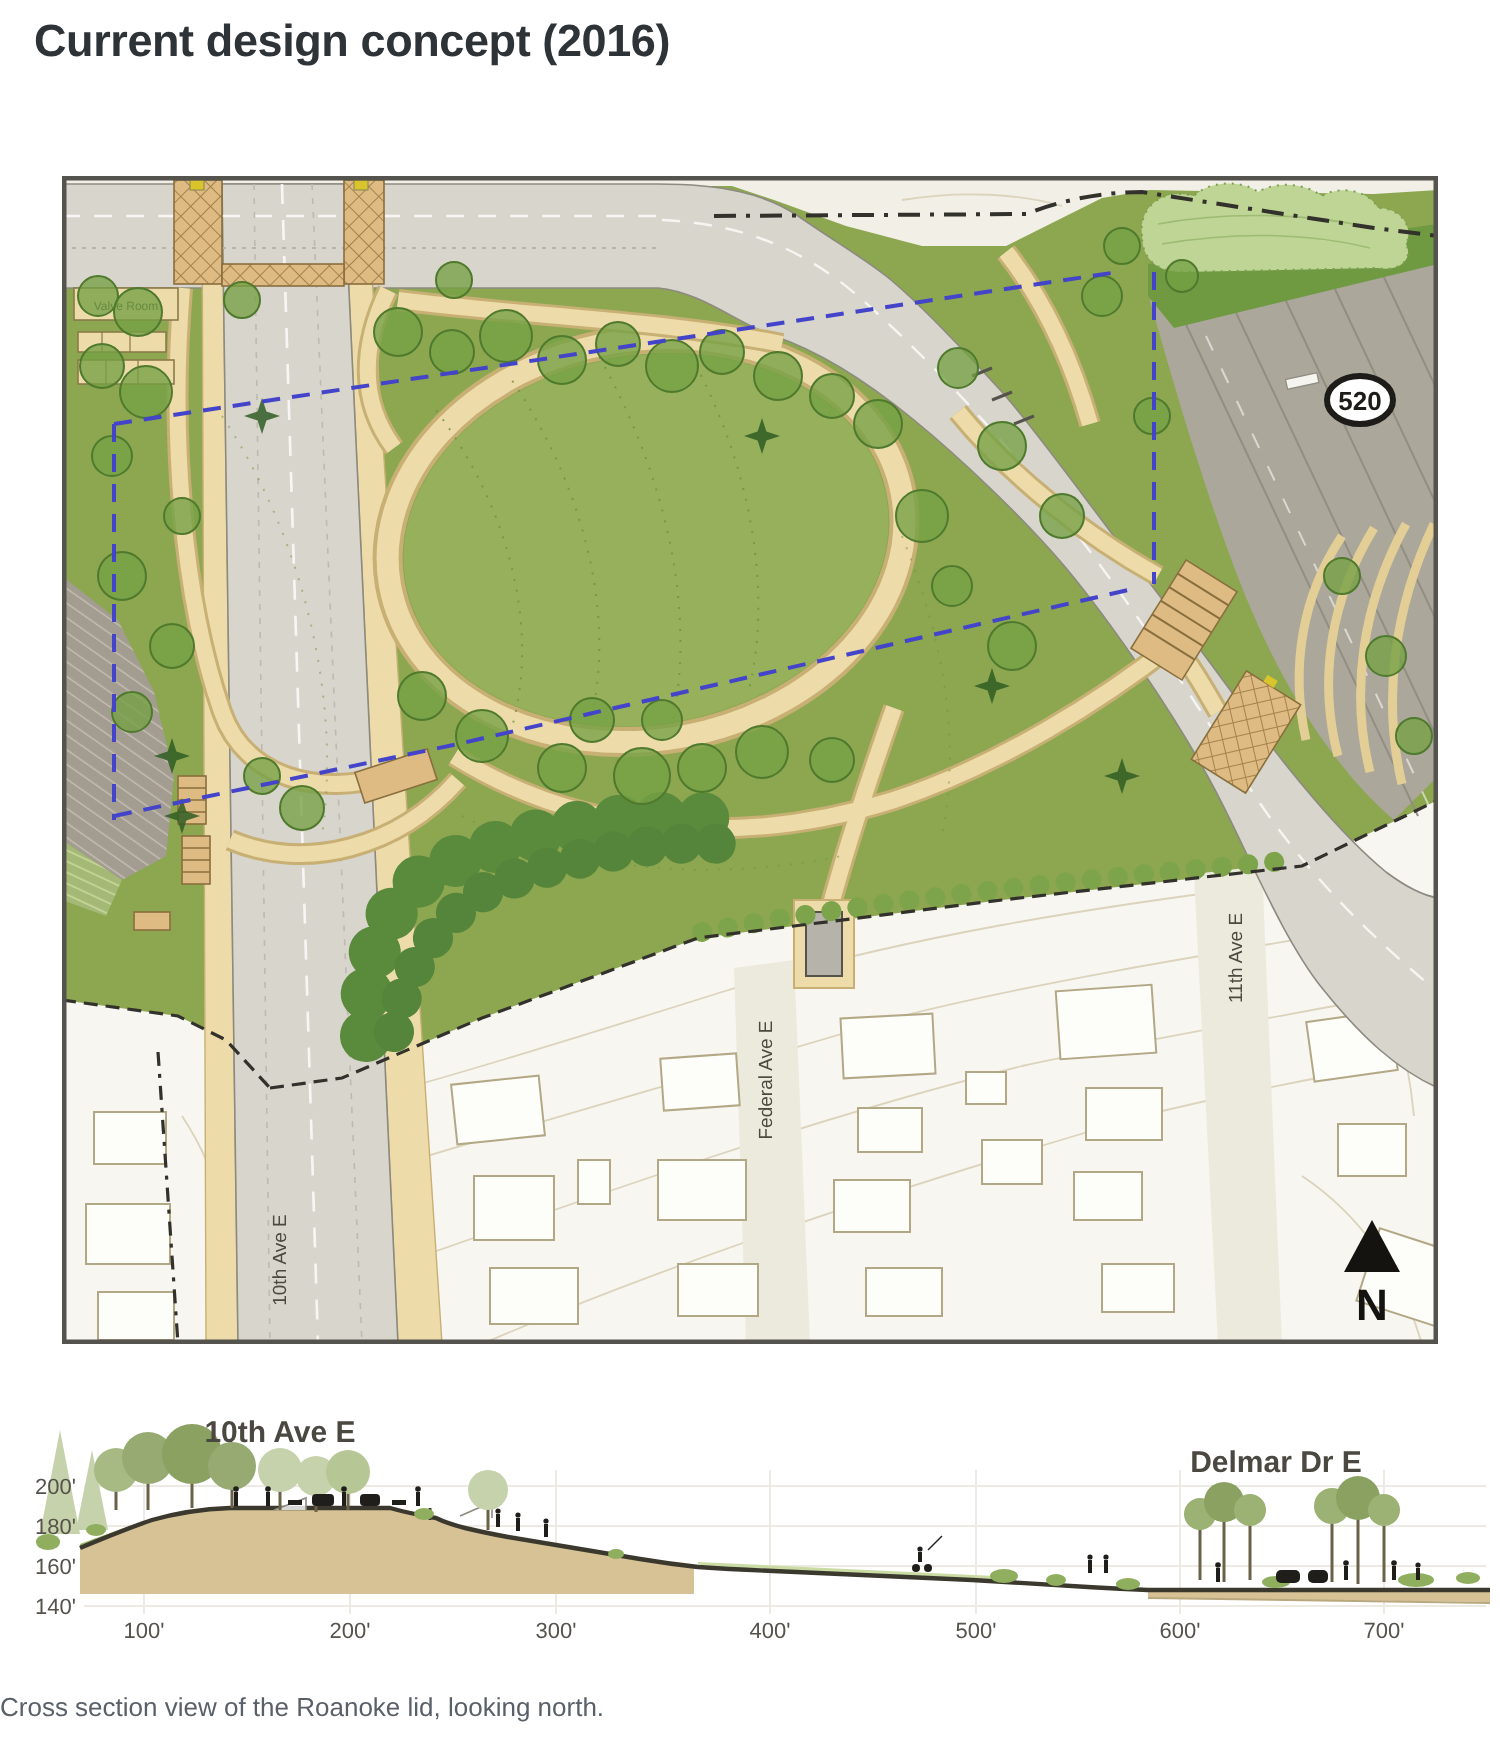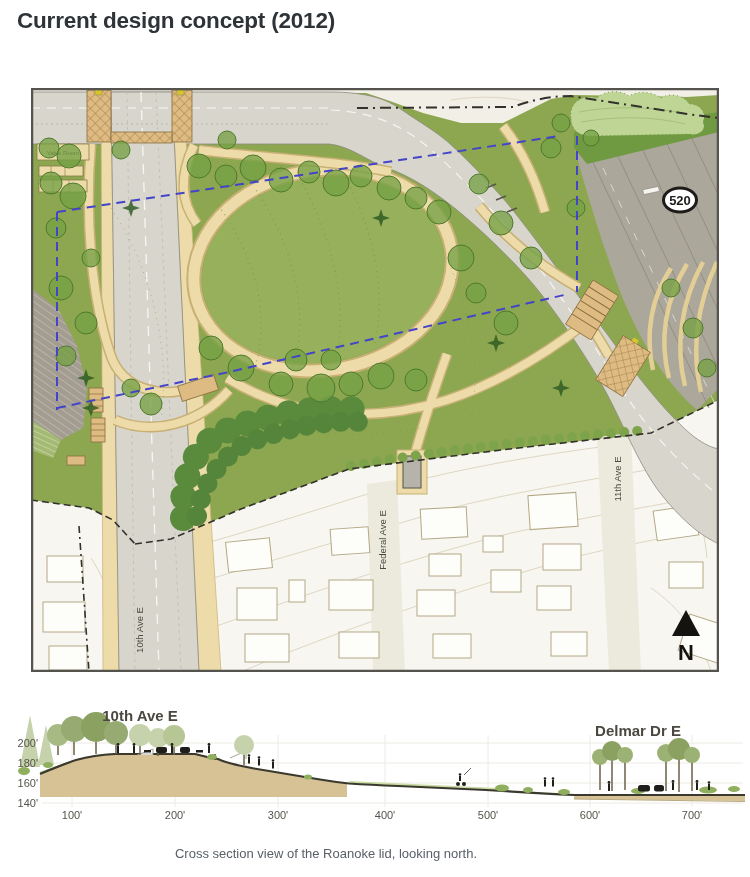--- a/index.html
+++ b/index.html
@@ -2,34 +2,34 @@
 <html><head>
 <meta charset="utf-8">
 <style>
   html,body{margin:0;padding:0;background:#ffffff;}
   .page{position:relative;width:750px;height:877px;background:#fff;overflow:hidden;
         font-family:"Liberation Sans", sans-serif;}
   .page-title{position:absolute;left:17px;top:8px;margin:0;font-size:22.5px;font-weight:700;
         color:#2e3338;letter-spacing:-0.2px;}
   .map-wrap{position:absolute;left:31px;top:88px;width:604px;height:584px;}
   .xsec-wrap{position:absolute;left:8px;top:695px;width:737px;height:145px;}
-  .caption{position:absolute;left:0;top:846px;width:652px;text-align:center;
+  .caption{position:absolute;left:0;top:846px;width:652px;
         font-size:13px;color:#596068;}
   svg{display:block;}
   text{font-family:"Liberation Sans", sans-serif;}
   .maplab{fill:#4a4a40;font-size:9.5px;}
   .tick{fill:#55534b;font-size:11px;}
   .seclab{fill:#4a4840;font-size:15px;font-weight:600;}
 </style>
 </head>
 <body>
 
 <div class="page">
 
-  <h1 class="page-title">Current design concept (2012)</h1>
+  <h1 class="page-title">Current design concept (2016)</h1>
 
   <div class="map-wrap">
   <svg width="688" height="584" viewBox="0 0 688 584">
     <defs>
       <pattern id="xwalk" width="7" height="7" patternUnits="userSpaceOnUse" patternTransform="rotate(45)">
         <rect width="7" height="7" fill="#DDBB82"></rect>
         <path d="M0 0 H7 M0 0 V7" stroke="#A5814B" stroke-width="1"></path>
       </pattern>
       <pattern id="trenchlines" width="6" height="6" patternUnits="userSpaceOnUse" patternTransform="rotate(-55)">
         <rect width="6" height="6" fill="#A29D90"></rect>

